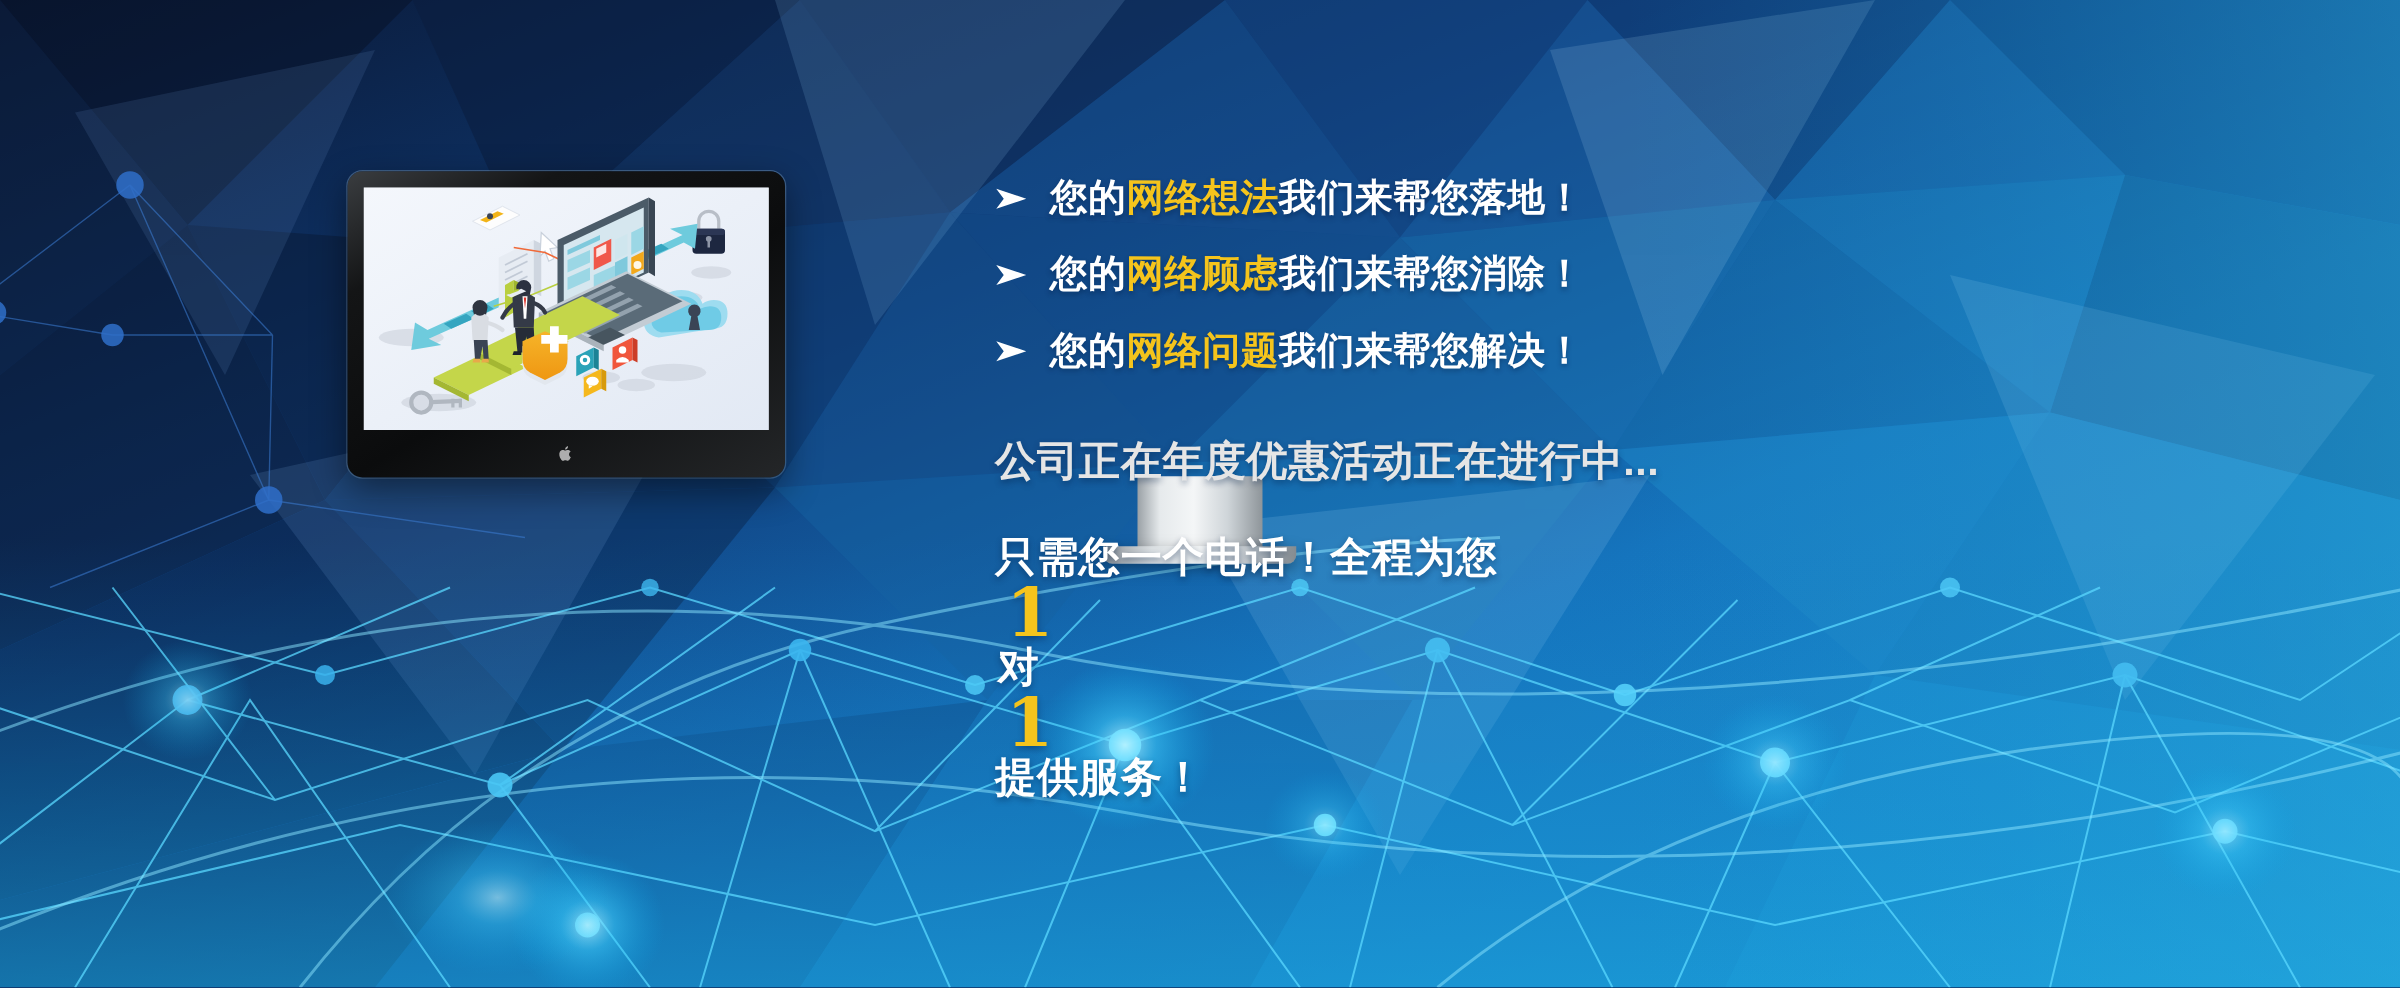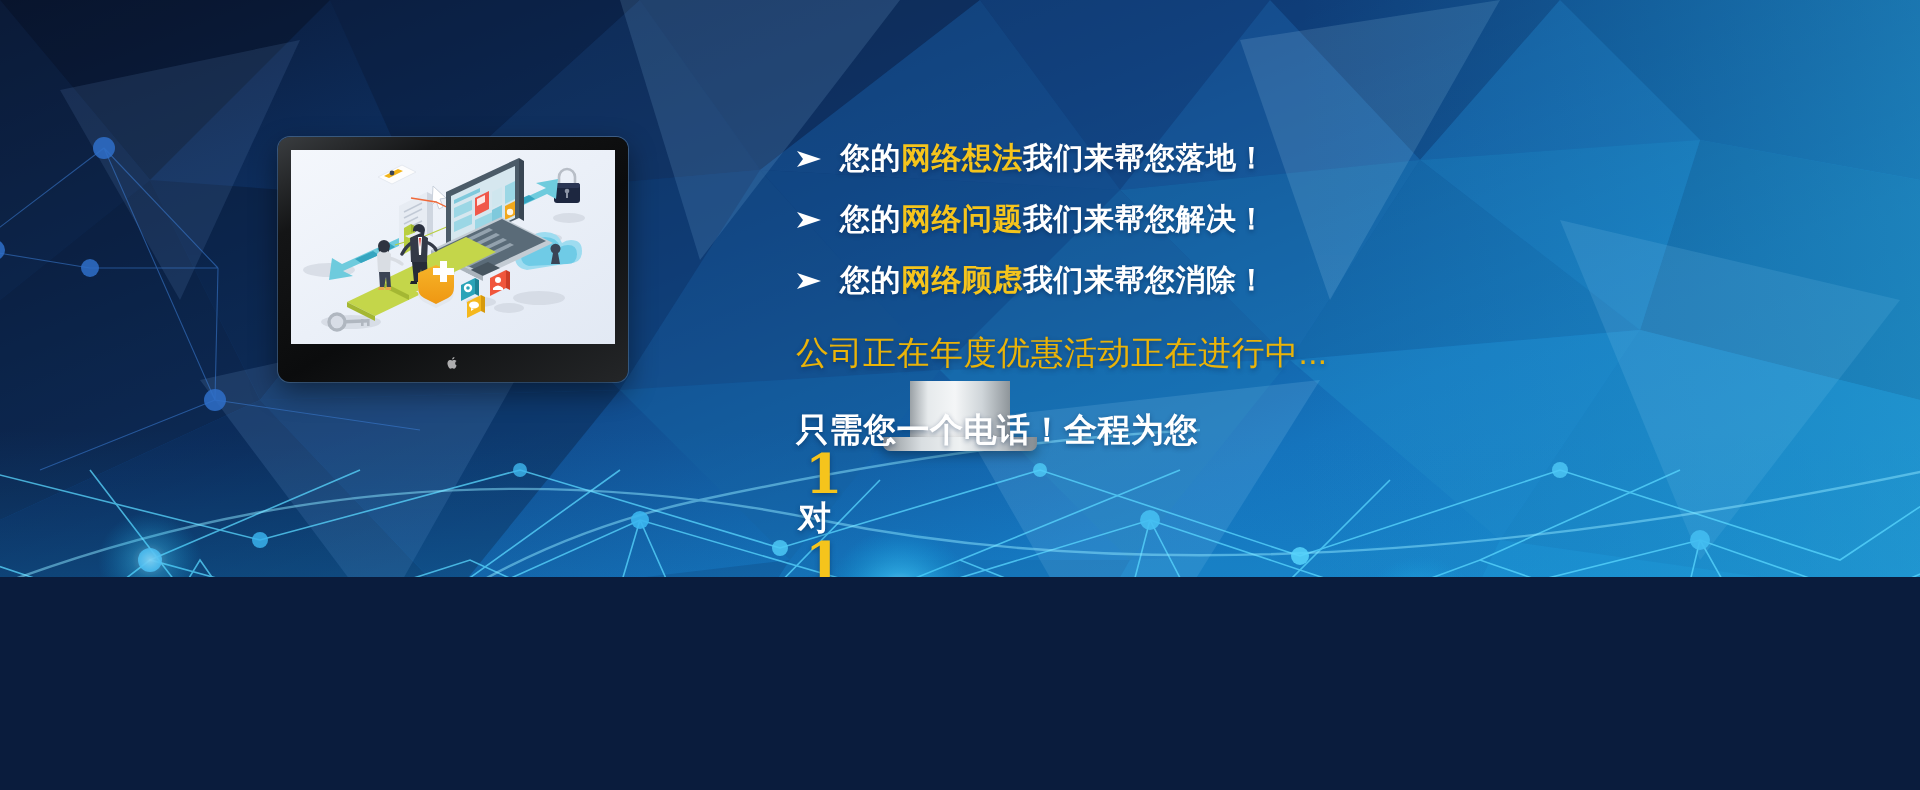--- a/index.html
+++ b/index.html
@@ -1,19 +1,19 @@
 <!DOCTYPE html>
 <html lang="zh"><head>
 <meta charset="utf-8">
 <title>Banner</title>
 <style>
   html,body{margin:0;padding:0;background:#0a1c3d;}
   *{box-sizing:border-box;}
   .stage{
-    position:relative;width:1920px;height:577px;overflow:hidden;
+    position:relative;width:1920px;height:790px;overflow:hidden;
     font-family:"Liberation Sans","DejaVu Sans",sans-serif;
     background:#1452a0;
   }
   .layer{position:absolute;inset:0;}
   .bg-svg{position:absolute;inset:0;width:1920px;height:790px;display:block;}
 
   
   .monitor{position:absolute;left:278px;top:137px;width:350px;height:245px;}
   .mon-body{
     position:absolute;inset:0;border-radius:12px;
@@ -44,21 +44,21 @@
   .bullets{margin:0;padding:0;list-style:none;}
   .bullet-row{display:flex;align-items:center;height:61px;}
   .bullet-icon{width:44px;flex:0 0 44px;display:flex;align-items:center;}
   .bullet-icon svg{display:block;}
   .bullet-text{
     font-size:30px;font-weight:bold;color:#ffffff;letter-spacing:.5px;
     text-shadow:0 2px 4px rgba(0,30,70,.45);white-space:nowrap;
   }
   .hl{color:#f5c41c;}
   .promo{
-    margin-top:20px;font-size:33px;font-weight:normal;color:#eab308;letter-spacing:.5px;
+    margin-top:36px;font-size:33px;font-weight:bold;color:#e5e5e5;letter-spacing:.5px;
     text-shadow:0 2px 5px rgba(0,30,70,.45);white-space:nowrap;
   }
   .cta{
     margin-top:32px;font-size:33px;font-weight:bold;color:#ffffff;letter-spacing:.5px;
     text-shadow:0 2px 5px rgba(0,30,70,.45);white-space:nowrap;
     display:flex;align-items:baseline;flex-direction:column;
   }
   .cta .num{
     font-family:"DejaVu Serif","Liberation Serif",serif;
     font-size:54px;color:#f5c41c;line-height:.8;padding:0 9px;font-weight:bold;
@@ -398,35 +398,36 @@
             </svg>
         </span>
         <span class="bullet-text"><span>您的</span><span class="hl">网络想法</span><span>我们来帮您落地！</span></span>
       </li>
       <li class="bullet-row">
         <span class="bullet-icon">
           <svg width="26" height="18" viewBox="0 0 26 18">
               <path d="M1 1 L25 9 L1 17 L7 9 Z" fill="#ffffff"></path>
             </svg>
         </span>
-        <span class="bullet-text"><span>您的</span><span class="hl">网络问题</span><span>我们来帮您解决！</span></span>
+        <span class="bullet-text"><span>您的</span><span class="hl">网络顾虑</span><span>我们来帮您消除！</span></span>
       </li>
       <li class="bullet-row">
         <span class="bullet-icon">
           <svg width="26" height="18" viewBox="0 0 26 18">
               <path d="M1 1 L25 9 L1 17 L7 9 Z" fill="#ffffff"></path>
             </svg>
         </span>
-        <span class="bullet-text"><span>您的</span><span class="hl">网络顾虑</span><span>我们来帮您消除！</span></span>
+        <span class="bullet-text"><span>您的</span><span class="hl">网络问题</span><span>我们来帮您解决！</span></span>
       </li>
     </ul>
 
     <div class="promo">公司正在年度优惠活动正在进行中...</div>
 
     <div class="cta">
       <span>只需您一个电话！全程为您</span>
       <span class="num">1</span>
       <span class="mid">对</span>
       <span class="num">1</span>
+      <span>提供服务！</span>
     </div>
   </div>
 
 </div>
 
 </body></html>

